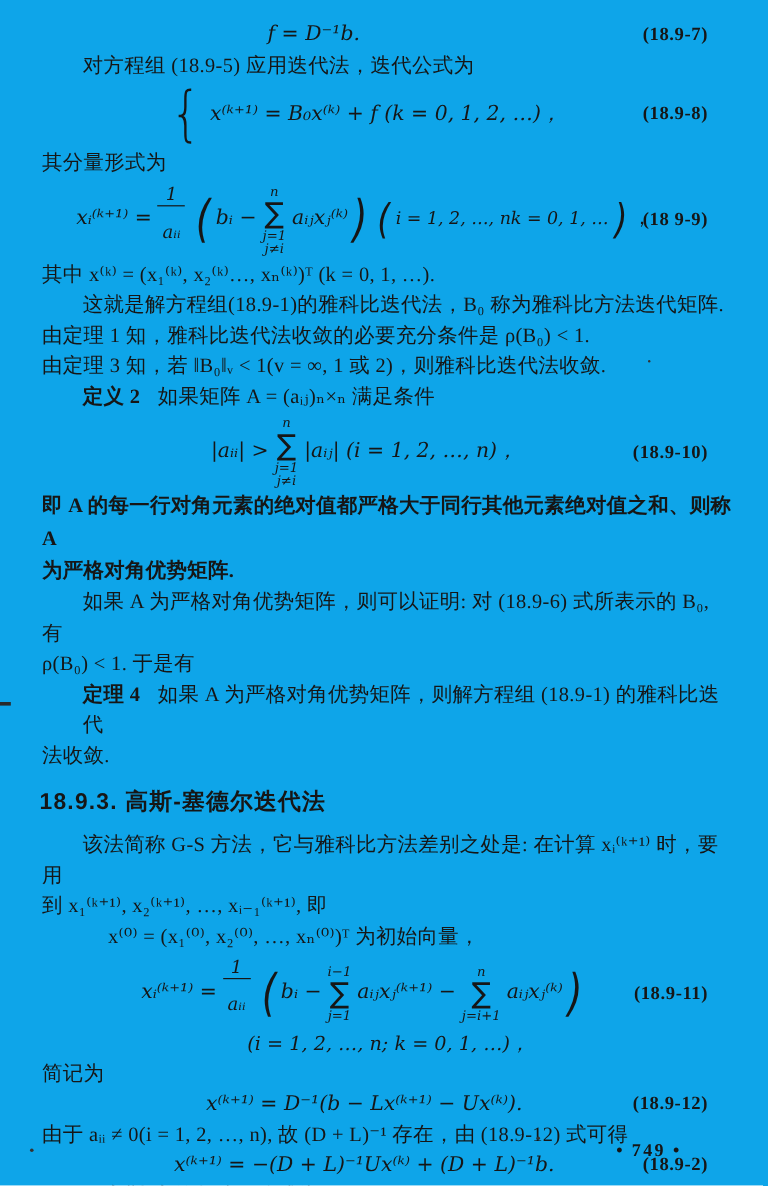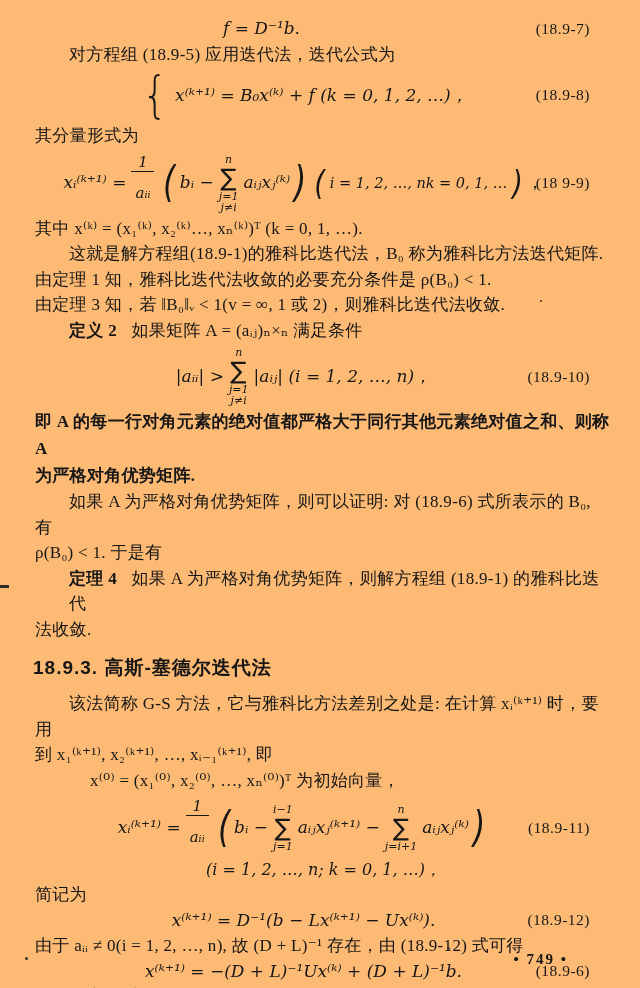--- a/index.html
+++ b/index.html
@@ -1,31 +1,31 @@
 <!DOCTYPE html>
 <html lang="zh"><head>
 <meta charset="utf-8">
 <style>
   html,body{margin:0;padding:0;background:#ffffff;}
   .page{
     position:relative;width:640px;height:988px;overflow:hidden;
-    background:#fdba74;color:#161616;
+    background:#0ea5e9;color:#161616;
     font-family:"Liberation Serif","DejaVu Serif",serif;
   }
   .content{padding:16px 28px 0 35px;}
   .para{font-size:17px;line-height:25.5px;letter-spacing:.3px;}
   .indent{text-indent:2em;}
   .bold{font-weight:bold;}
   .m{font-family:"DejaVu Serif","Liberation Serif",serif;font-style:italic;}
   .zh{font-style:normal;}
   
   .eqrow{position:relative;display:flex;justify-content:center;align-items:center;
          font-size:17px;line-height:25.5px;}
   .eqnum{position:absolute;right:22px;top:50%;transform:translateY(-50%);
-         font-style:normal;font-weight:400;font-size:15.5px;letter-spacing:.5px;text-align:right;}
+         font-style:normal;font-weight:700;font-size:15.5px;letter-spacing:.5px;text-align:right;}
   .shift-l{transform:translateX(-62px);}
   .shift-s{transform:translateX(-20px);}
   
   .system{display:flex;align-items:center;}
   .brace{font-size:50px;font-weight:300;line-height:1;margin-right:4px;
          font-family:"DejaVu Sans","Liberation Sans",sans-serif;transform:scaleX(.8);}
   .syslines{display:flex;flex-direction:column;align-items:flex-start;}
   .sysline{font-size:17px;line-height:25px;}
   
   .bigp{font-size:42px;font-weight:300;line-height:.95;margin:0 2px;
@@ -185,21 +185,21 @@
 
     <div class="eqrow">
       <span class="m shift-s">x⁽ᵏ⁺¹⁾ = D⁻¹(b − Lx⁽ᵏ⁺¹⁾ − Ux⁽ᵏ⁾).</span>
       <span class="eqnum">(18.9-12)</span>
     </div>
 
     <div class="para">由于 aᵢᵢ ≠ 0(i = 1, 2, …, n), 故 (D + L)⁻¹ 存在，由 (18.9-12) 式可得</div>
 
     <div class="eqrow">
       <span class="m shift-s">x⁽ᵏ⁺¹⁾ = −(D + L)⁻¹Ux⁽ᵏ⁾ + (D + L)⁻¹b.</span>
-      <span class="eqnum">(18.9-6)</span>
+      <span class="eqnum">(18.9-2)</span>
     </div>
 
     <div class="para">于是，高斯-塞德尔迭代公式为</div>
 
   </div>
 
   <div class="pagenum">• 749 •</div>
 </div>
 
 </body></html>

